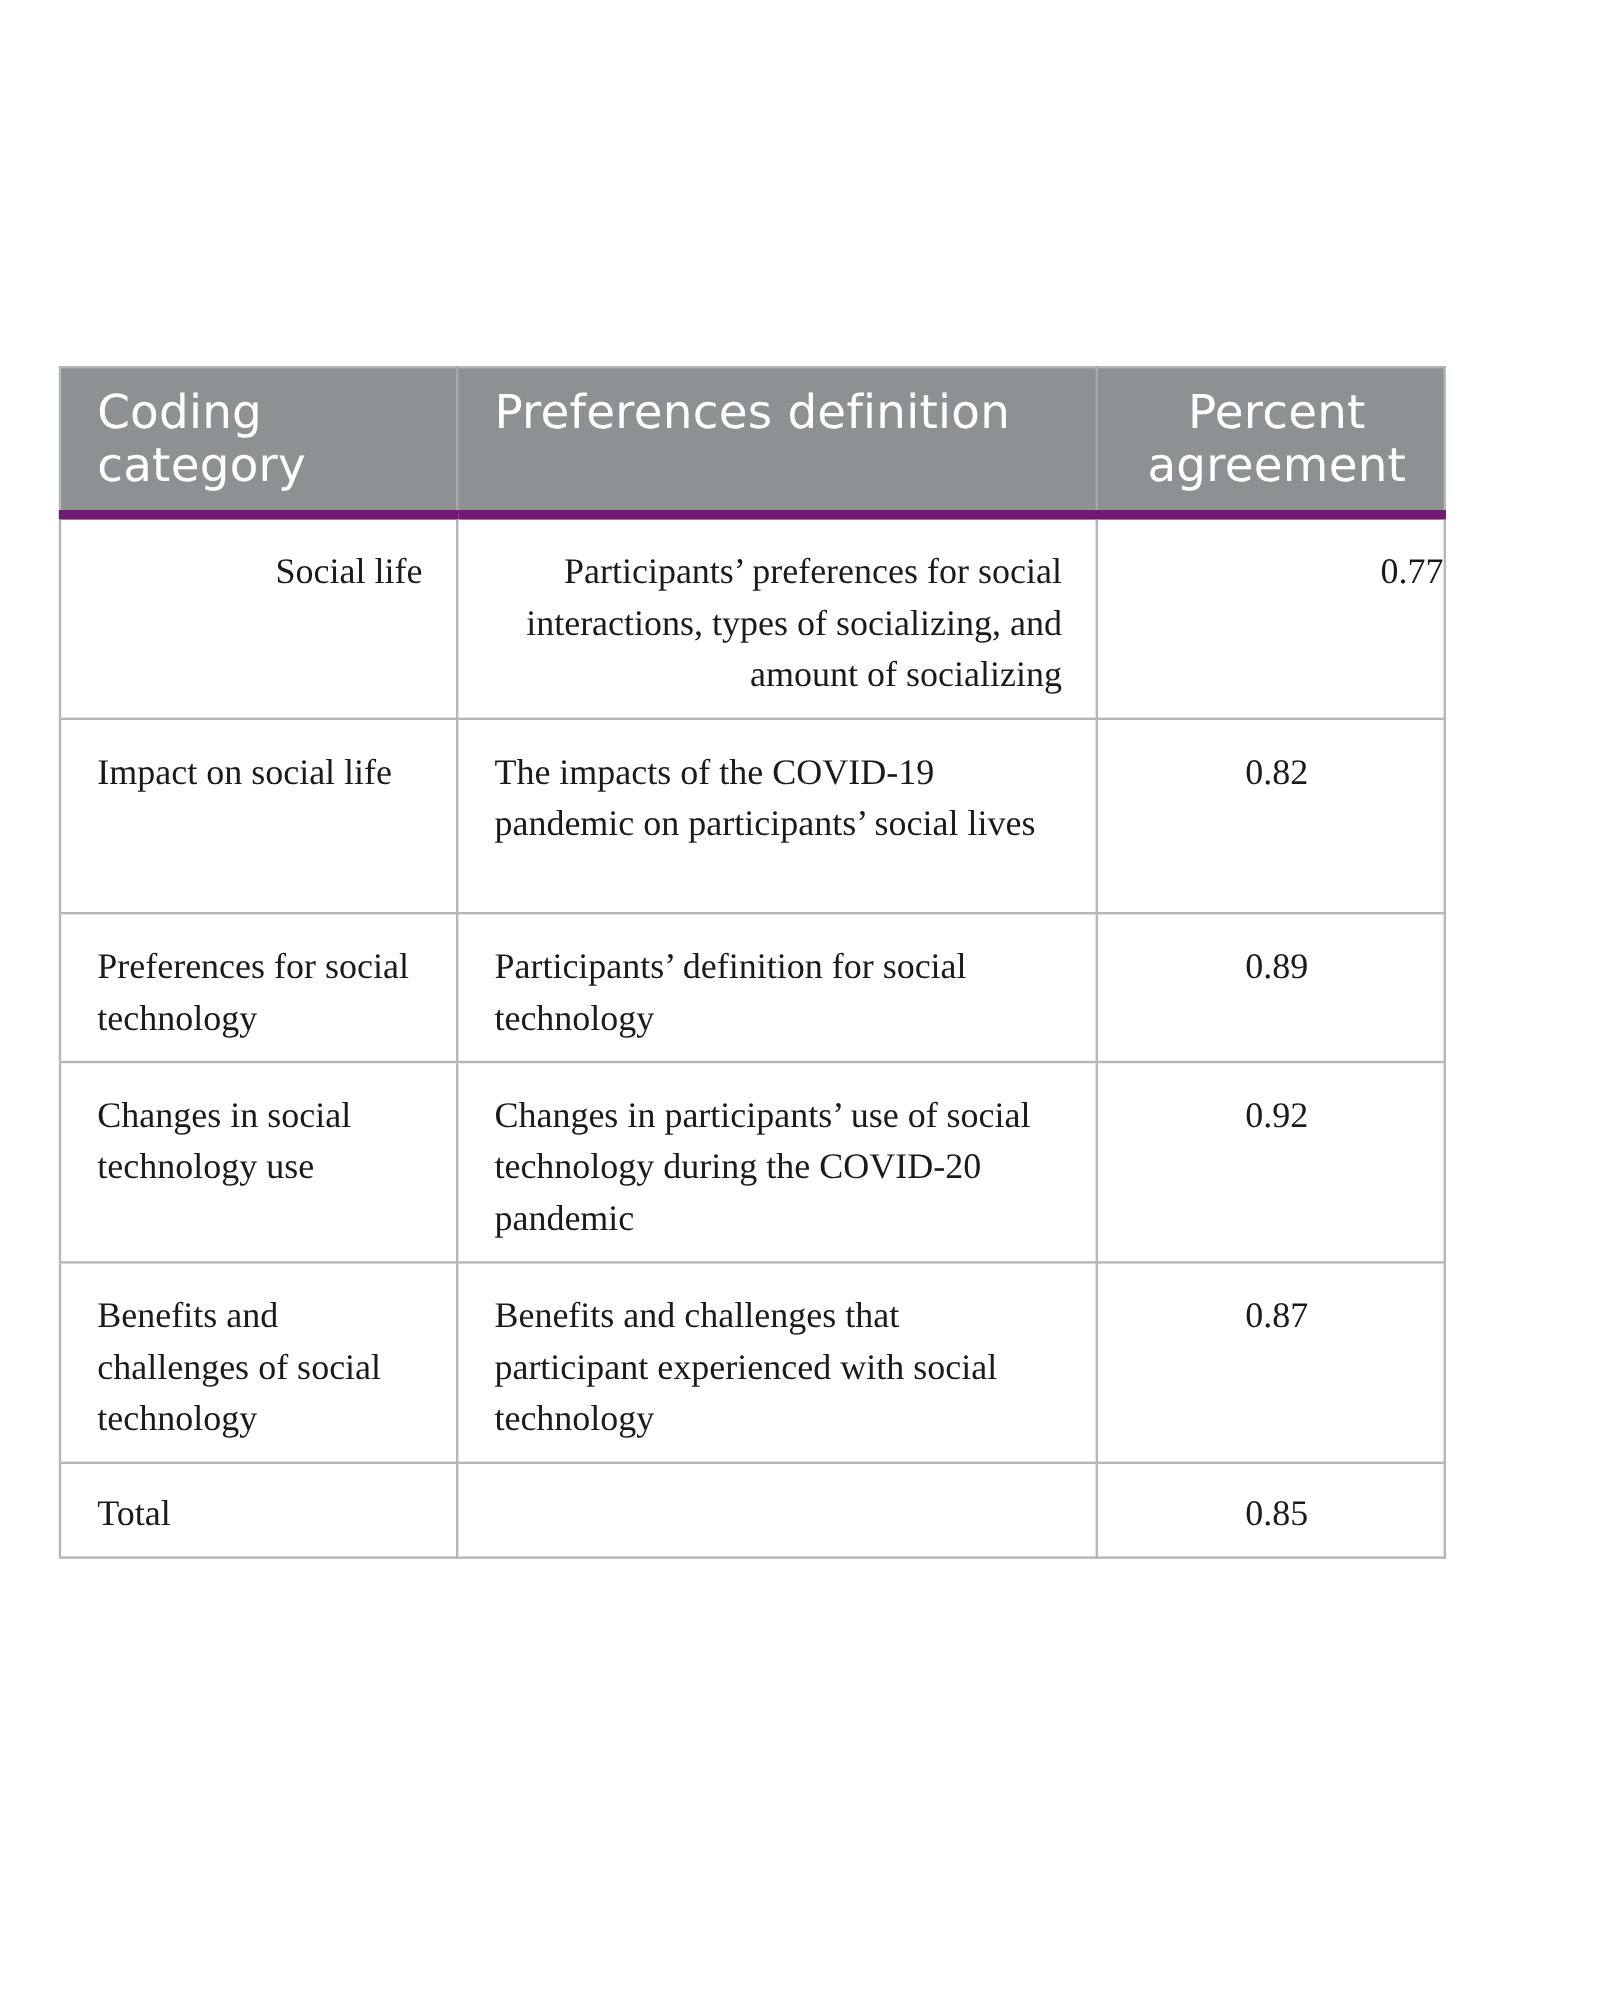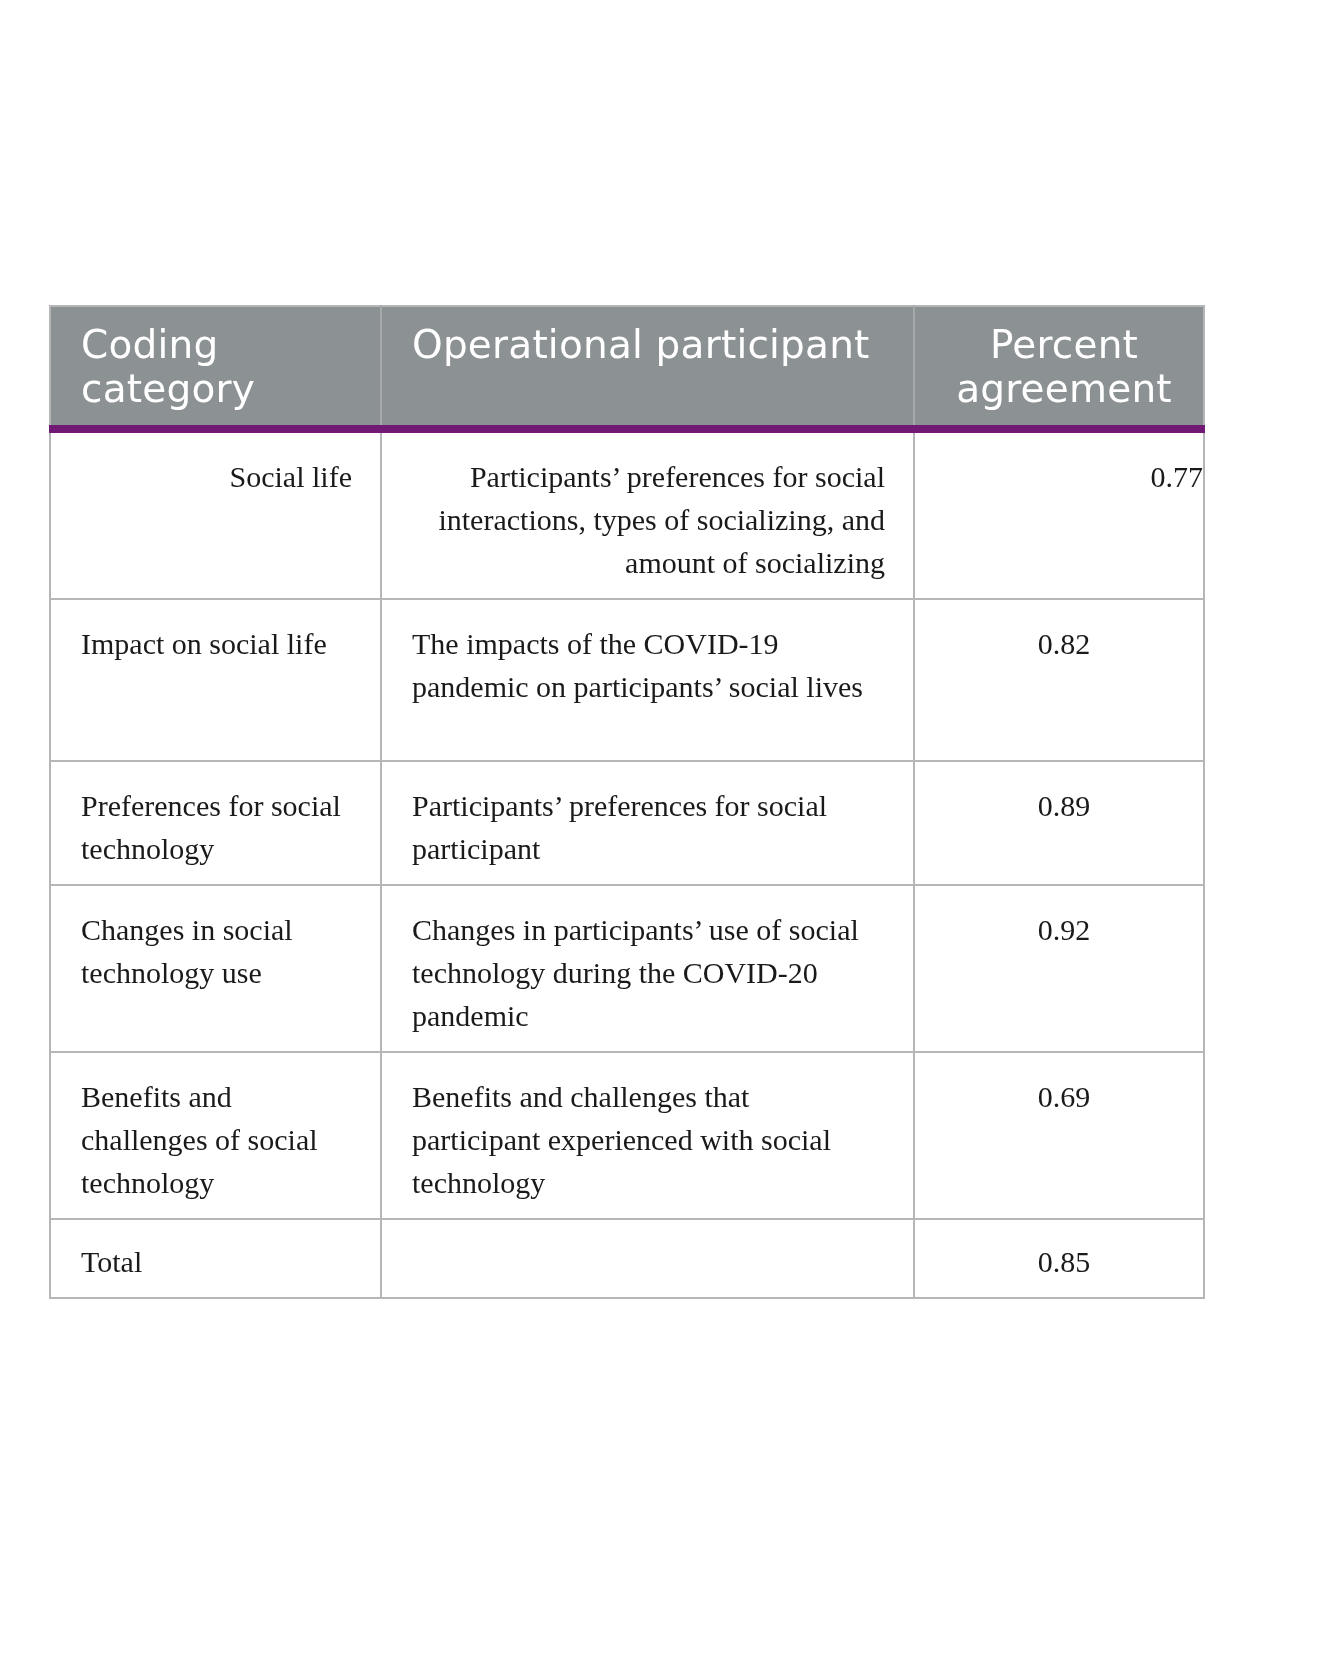--- a/index.html
+++ b/index.html
@@ -45,49 +45,49 @@
 <div class="table-wrap">
   <table>
     <colgroup>
         <col class="c1">
         <col class="c2">
         <col class="c3">
       </colgroup>
     <thead>
       <tr>
         <th>Coding category</th>
-        <th>Operational participant</th>
+        <th>Preferences definition</th>
         <th class="pct">Percent agreement</th>
       </tr>
     </thead>
     <tbody>
       <tr class="r1">
         <td>Social life</td>
         <td>Participants’ preferences for social interactions, types of socializing, and amount of socializing</td>
         <td class="pct">0.77</td>
       </tr>
       <tr class="r2">
         <td>Impact on social life</td>
         <td>The impacts of the COVID-19 pandemic on participants’ social lives</td>
         <td class="pct">0.82</td>
       </tr>
       <tr class="r3">
         <td>Preferences for social technology</td>
-        <td>Participants’ preferences for social participant</td>
+        <td>Participants’ definition for social technology</td>
         <td class="pct">0.89</td>
       </tr>
       <tr class="r4">
         <td>Changes in social technology use</td>
         <td>Changes in participants’ use of social technology during the COVID-20 pandemic</td>
         <td class="pct">0.92</td>
       </tr>
       <tr class="r5">
         <td>Benefits and challenges of social technology</td>
         <td>Benefits and challenges that participant experienced with social technology</td>
-        <td class="pct">0.69</td>
+        <td class="pct">0.87</td>
       </tr>
       <tr class="r6">
         <td>Total</td>
         <td></td>
         <td class="pct">0.85</td>
       </tr>
     </tbody>
   </table>
 </div>
 

